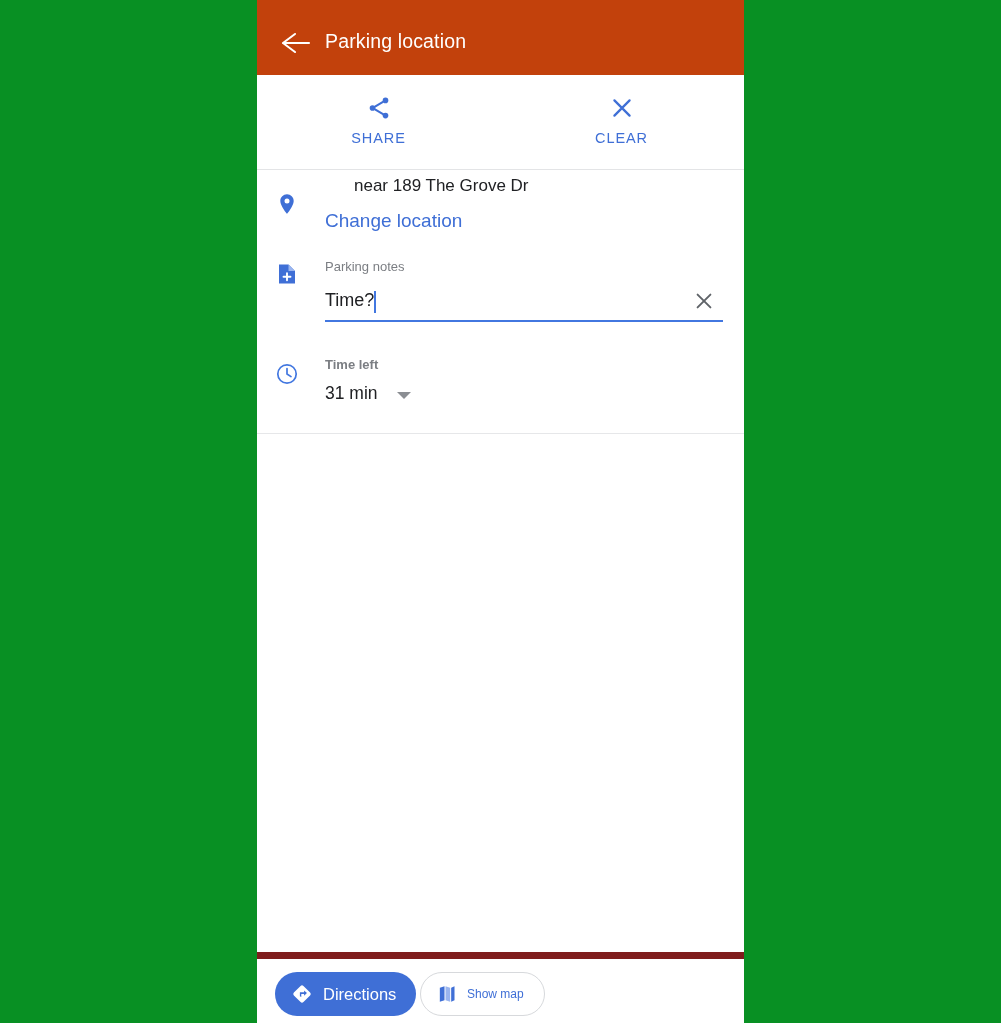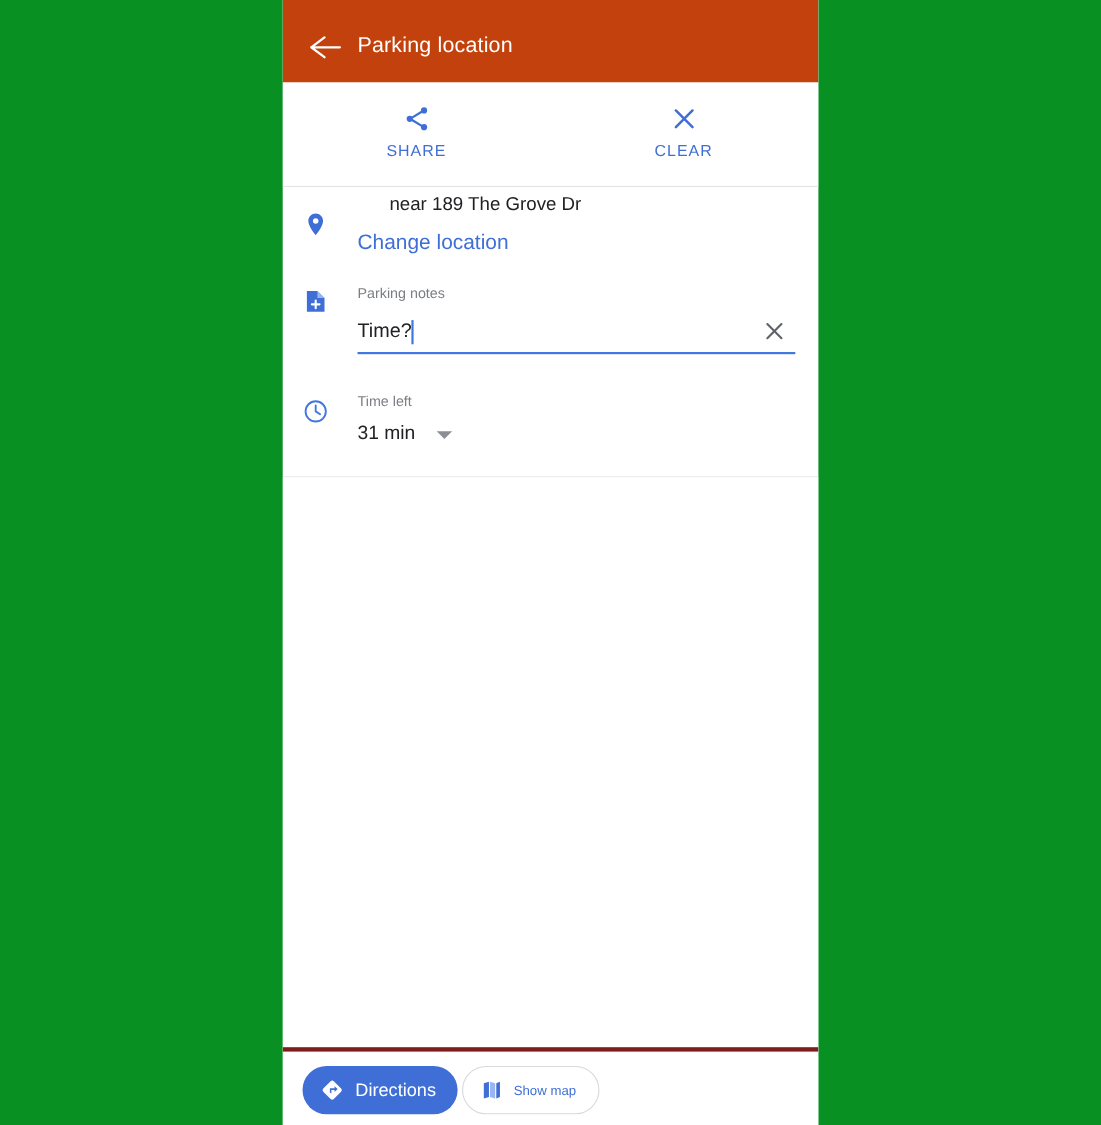--- a/index.html
+++ b/index.html
@@ -181,20 +181,21 @@
     box-sizing: border-box;
   }
   #clock-icon { left: 18px; top: 17px; }
   #time-label {
     position: absolute;
     left: 68px;
     top: 12px;
     font-size: 13px;
     color: #7b7e83;
     white-space: nowrap;
+    font-weight: bold;
   }
   #time-value-group {
     position: absolute;
     left: 68px;
     top: 38px;
     height: 26px;
     cursor: pointer;
   }
   #time-value {
     position: absolute;
@@ -223,21 +224,21 @@
     background: #ffffff;
   }
 
   
   #bottom-bar {
     position: absolute;
     left: 0; top: 952px;
     width: 487px;
     height: 71px;
     background: #ffffff;
-    border-top: 4px solid #7f1d1d;
+    border-top: 7px solid #7f1d1d;
     box-sizing: border-box;
   }
   #directions-button {
     position: absolute;
     left: 18px;
     top: 13px;
     height: 44px;
     background: #3f6fd6;
     border-radius: 22px;
     display: flex;

